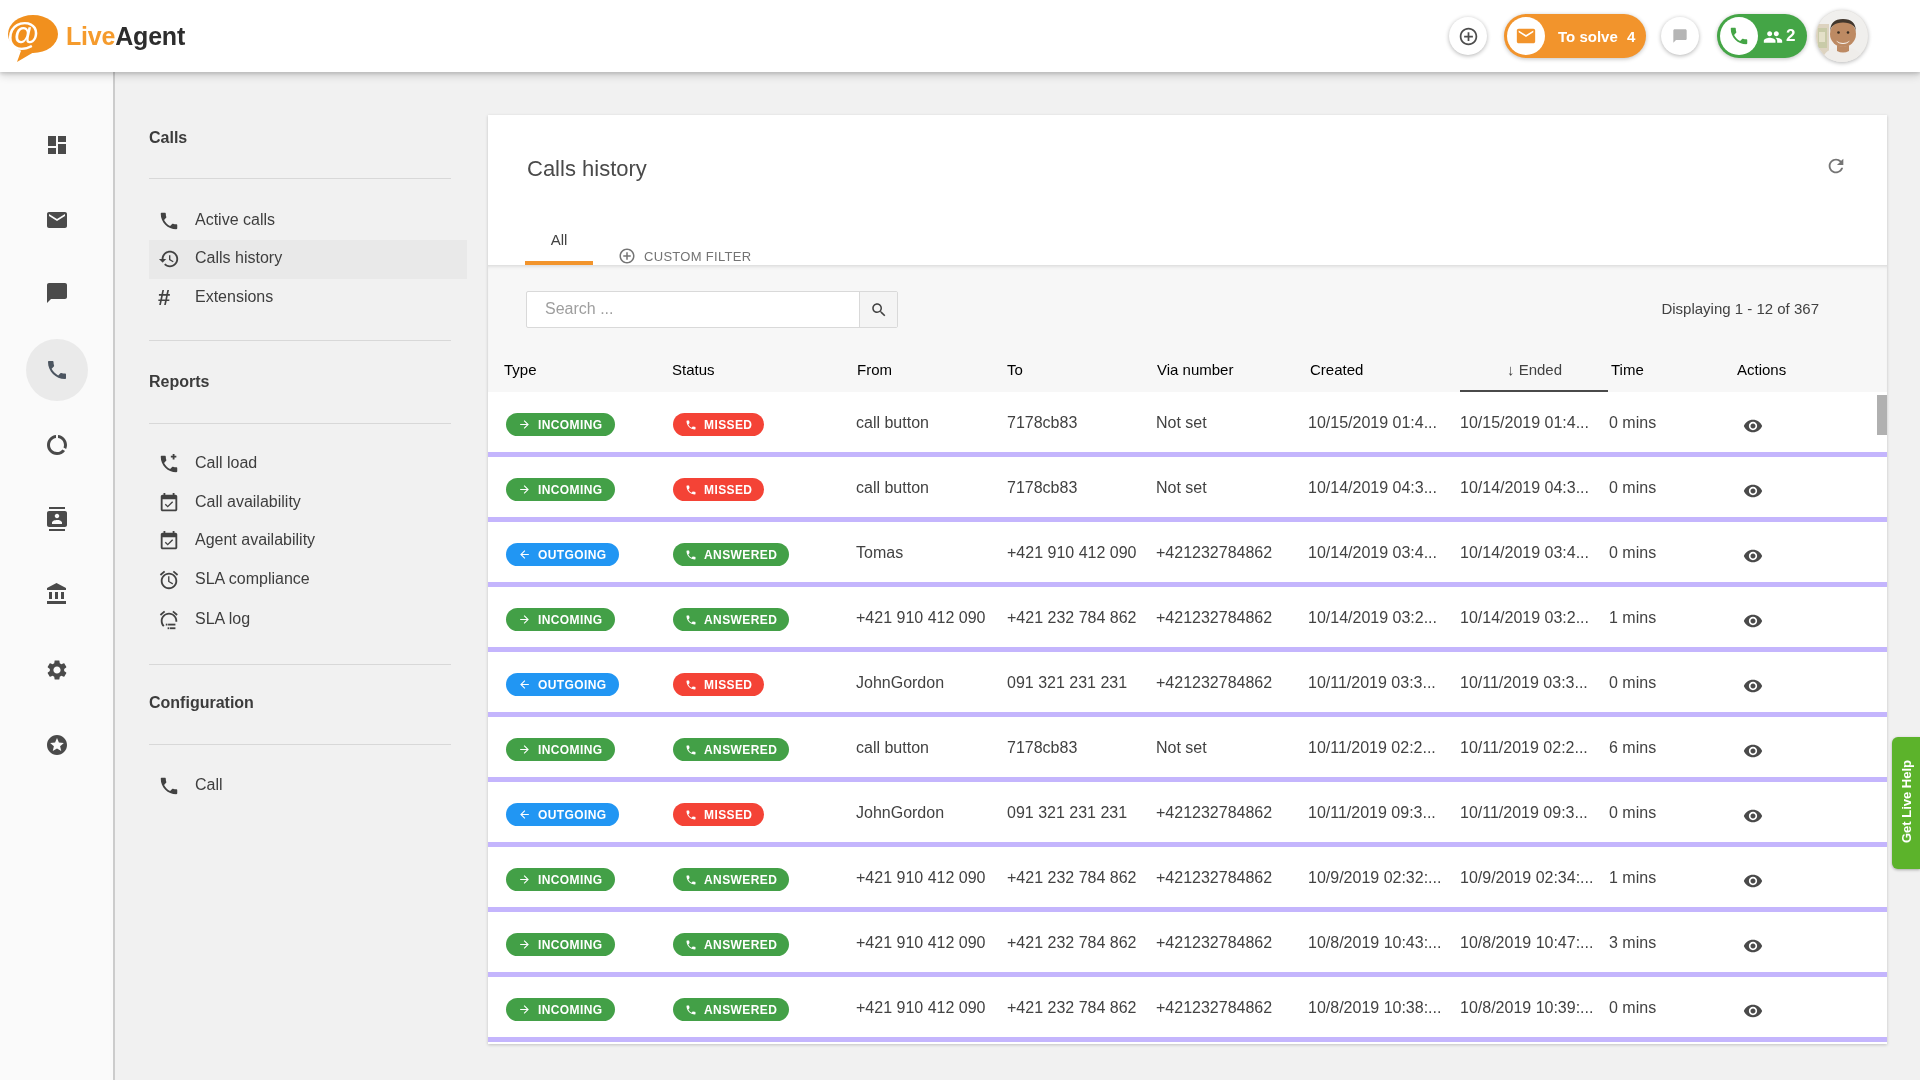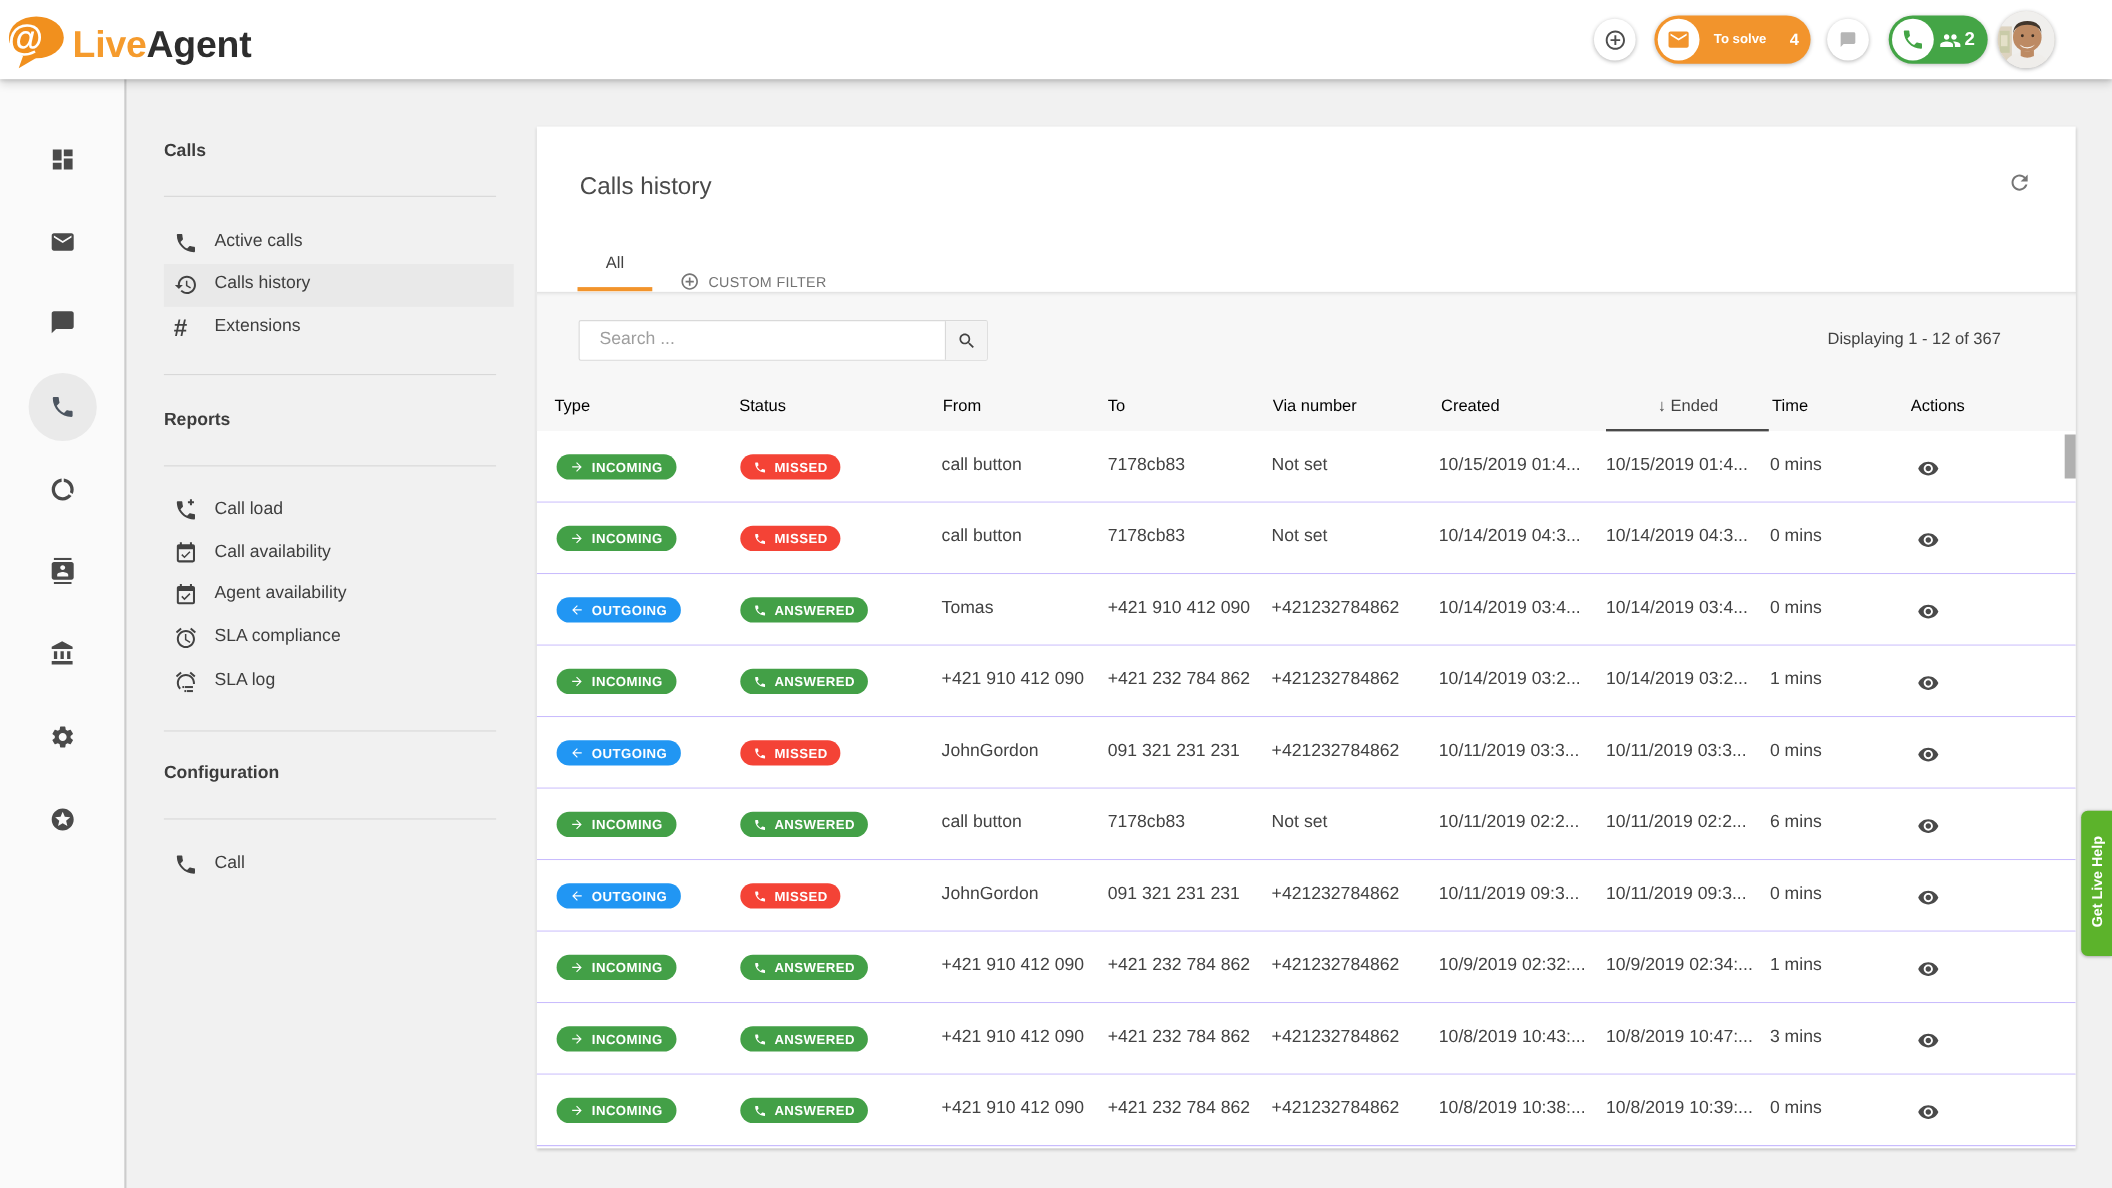--- a/index.html
+++ b/index.html
@@ -3,31 +3,31 @@
 <meta charset="utf-8">
 <style>
 * { margin:0; padding:0; box-sizing:border-box; }
 html,body { width:1920px; height:1080px; overflow:hidden; background:#f1f1f1;
   font-family:"Liberation Sans", sans-serif; }
 
 
 #topbar { position:absolute; left:0; top:0; width:1920px; height:72px; background:#fff;
   box-shadow:0 2px 3px rgba(0,0,0,.12), 0 4px 8px rgba(0,0,0,.14); z-index:50; }
 #logo { position:absolute; left:8px; top:8px; }
-#logotext { position:absolute; left:66px; top:22px; font-size:34px; font-weight:bold; letter-spacing:-0.2px; }
+#logotext { position:absolute; left:66px; top:22px; font-size:25px; font-weight:bold; letter-spacing:-0.2px; }
 #logotext .lv { color:#f59b2d; }
 #logotext .ag { color:#2d2d2d; }
 
 .circbtn { position:absolute; top:17px; width:38px; height:38px; border-radius:50%; background:#fff;
   box-shadow:0 1px 4px rgba(0,0,0,.3); display:flex; align-items:center; justify-content:center; }
 .pill { position:absolute; top:14px; height:44px; border-radius:22px; box-shadow:0 1px 4px rgba(0,0,0,.25); }
 .pill .wcirc { position:absolute; left:3px; top:3px; width:38px; height:38px; border-radius:50%; background:#fff;
   display:flex; align-items:center; justify-content:center; }
 #pill-solve { left:1504px; width:142px; background:#f2942c; }
-#pill-solve .lbl { position:absolute; left:54px; top:14px; color:#fff; font-size:12px; font-weight:bold; }
+#pill-solve .lbl { position:absolute; left:54px; top:14px; color:#fff; font-size:15px; font-weight:bold; }
 #pill-solve .num { position:absolute; left:123px; top:14px; color:#fff; font-size:15px; font-weight:bold; }
 #pill-green { left:1717px; width:90px; background:#44a546; }
 #pill-green .num { position:absolute; left:69px; top:12px; color:#fff; font-size:17px; font-weight:bold; }
 #avatar { position:absolute; left:1816px; top:10px; width:52px; height:52px; border-radius:50%;
   box-shadow:0 1px 4px rgba(0,0,0,.3); overflow:hidden; background:#ded9d3; }
 
 
 #rail { position:absolute; left:0; top:72px; width:115px; height:1008px; background:#fafafa;
   border-right:2px solid #ccc; }
 .railic { position:absolute; left:45px; width:24px; height:24px; }
@@ -57,21 +57,21 @@
   border:1px solid #d9d9d9; border-radius:2px; }
 #searchbox .ph { position:absolute; left:18px; top:8px; font-size:16px; color:#9e9e9e; }
 #searchbox .btn { position:absolute; right:0; top:0; width:38px; height:35px; background:#f4f4f4;
   border-left:1px solid #d9d9d9; display:flex; align-items:center; justify-content:center; }
 #displaying { position:absolute; right:68px; top:35px; font-size:15px; color:#424242; }
 .th { position:absolute; top:96px; font-size:15px; color:#000000; }
 #th-ended { color:#424242;margin-left:45px; }
 #ended-line { position:absolute; left:972px; top:275px; width:148px; height:3px; background:#4a4a4a; }
 
 #rows { position:absolute; left:0; top:277px; width:1399px; height:652px; overflow:hidden; }
-.row { position:relative; width:1399px; height:65px; border-bottom:1px solid #c4b5fd; background:#fff; }
+.row { position:relative; width:1399px; height:65px; border-bottom:5px solid #c4b5fd; background:#fff; }
 .cell { position:absolute; top:22px; font-size:16px; color:#424242; white-space:nowrap; }
 .badge { position:absolute; top:21px; height:23px; border-radius:12px; color:#fff; font-size:12px;
   font-weight:bold; letter-spacing:.4px; display:flex; align-items:center; padding:0 12px; gap:7px; }
 .bg-green { background:#43a047; }
 .bg-blue { background:#2196f3; }
 .bg-red { background:#f44336; }
 .b-type { left:18px; }
 .b-status { left:185px;justify-content:center; }
 .c-from { left:368px; }
 .c-to { left:519px; }

